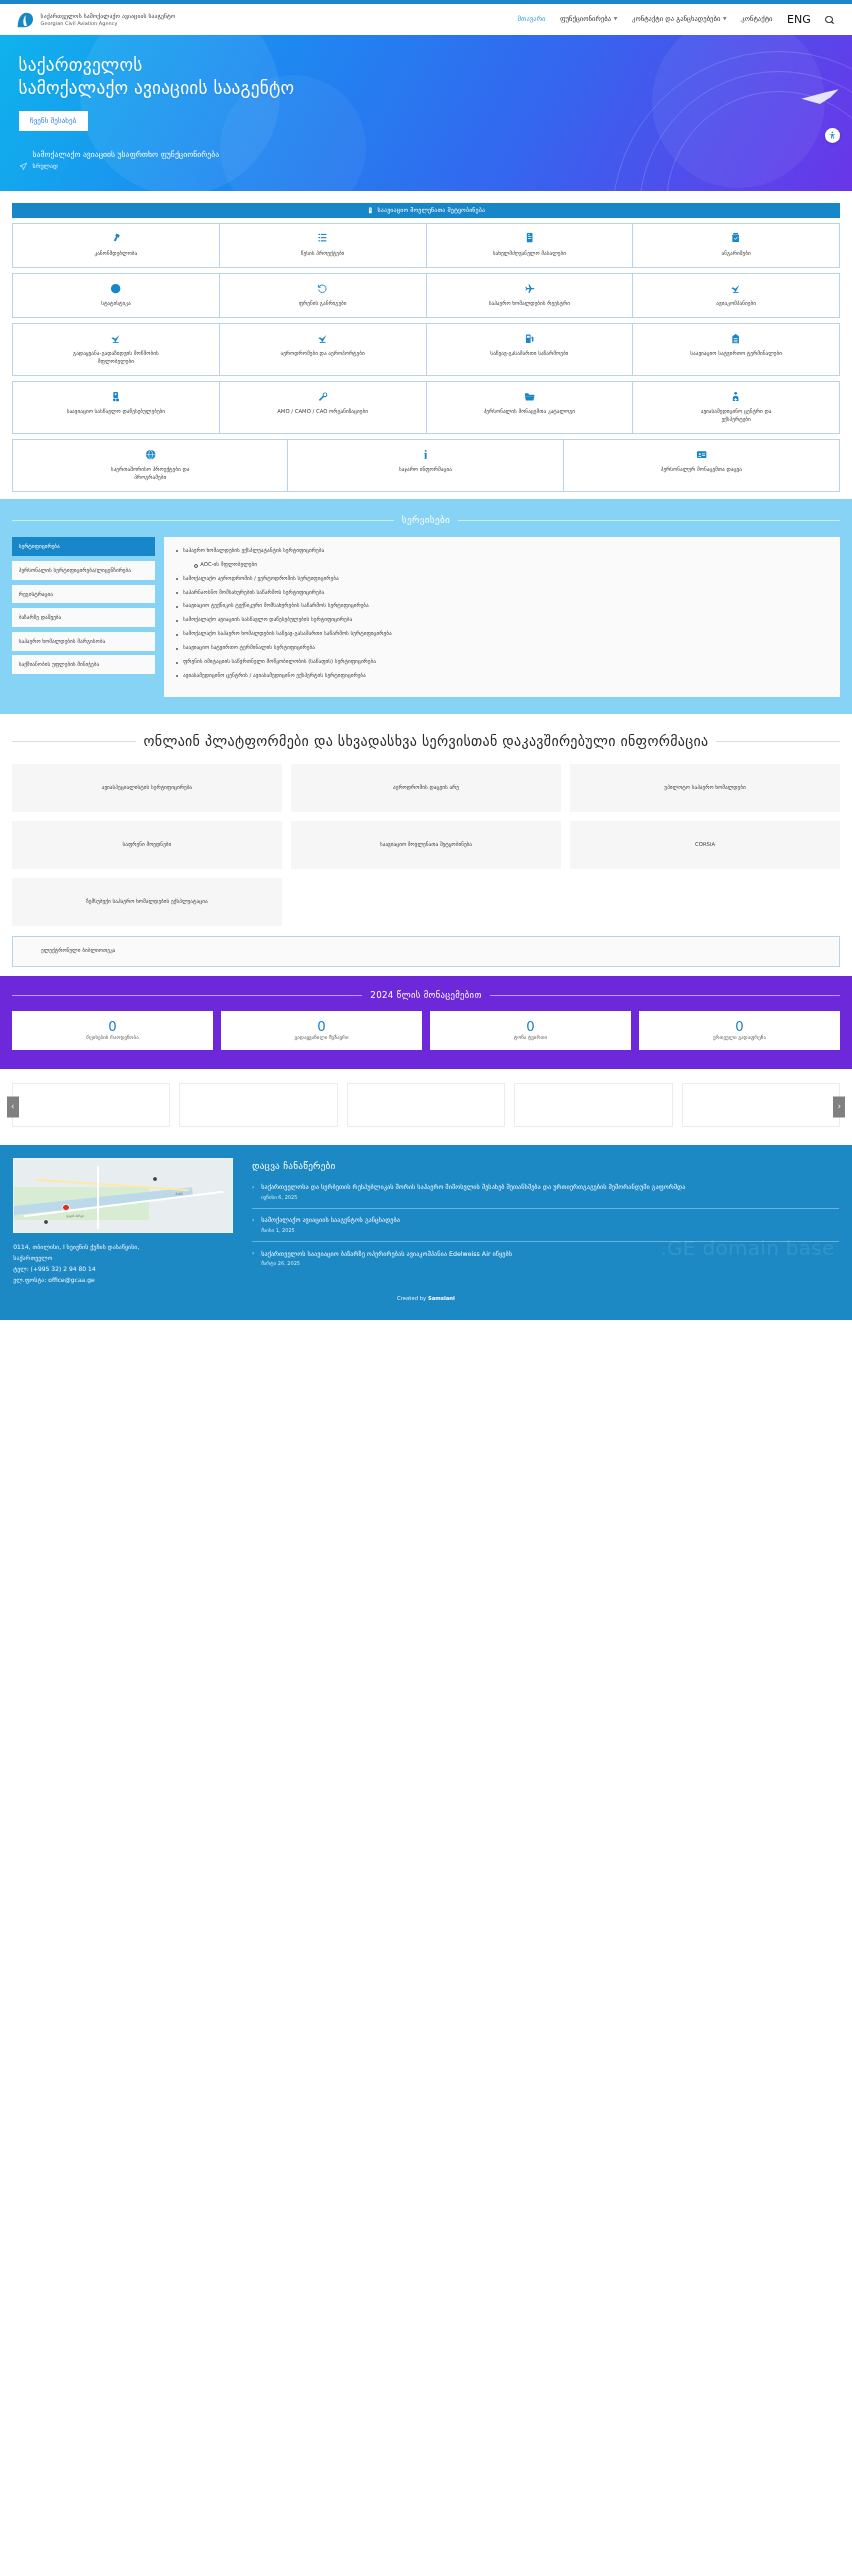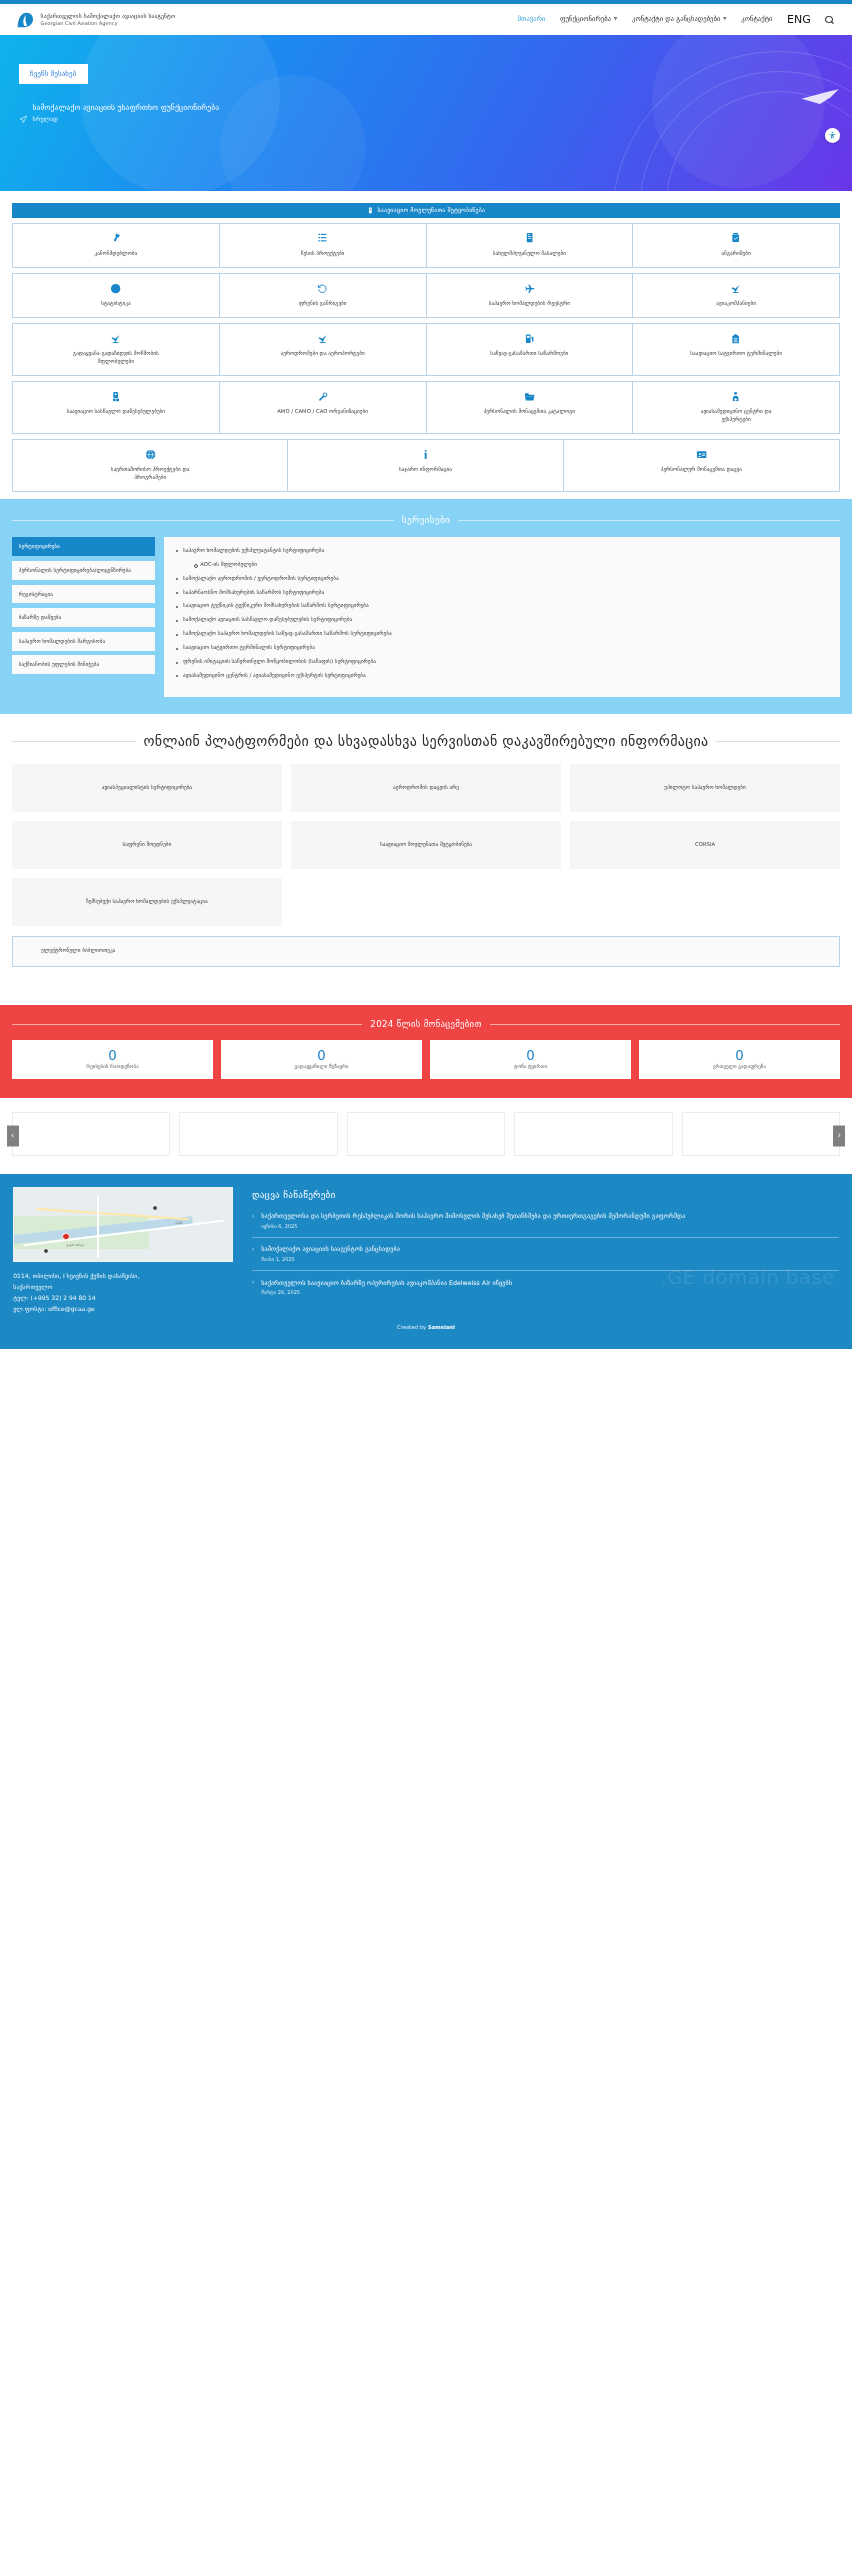--- a/index.html
+++ b/index.html
@@ -117,21 +117,21 @@
     align-items:center;justify-content:center;text-align:center;padding:5.3px 10.7px;cursor:pointer;
   }
   .plat-card span{font-size:5.3px;color:#3c3c3c;line-height:1.5;}
   .lib-card{
     margin-top:9.3px;border:0.7px solid #b9d3e8;background:#fafafa;height:31px;
     display:flex;align-items:center;padding-left:28px;cursor:pointer;
   }
   .lib-card span{font-size:5.3px;color:#3c3c3c;}
 
   
-  .stats{background:#ef4444;padding:13.3px 12px 18.6px;margin-top:29px;}
+  .stats{background:#6d28d9;padding:13.3px 12px 18.6px;}
   .stats .sec-title{font-size:8.7px;margin-bottom:9.3px;}
   .stat-row{display:flex;gap:8px;}
   .stat{
     flex:1;background:#fff;height:39px;display:flex;flex-direction:column;
     align-items:center;justify-content:center;gap:1.3px;
   }
   .stat b{font-size:13.3px;color:#1a7fc4;font-weight:400;line-height:1;}
   .stat small{font-size:5px;color:#555;}
 
   
@@ -239,20 +239,24 @@
     <svg class="plane" viewBox="0 0 60 26">
       <path d="M2 16 L40 6 L58 2 L46 14 L30 24 Z" fill="rgba(255,255,255,.85)"></path>
     </svg>
     <div class="acc-btn">
       <svg width="8.7" height="8.7" viewBox="0 0 24 24">
         <circle cx="12" cy="4" r="2.2" fill="#1887c9"></circle>
         <path d="M4 8 h16 v2 h-5.5 l1.5 11 h-2.2 l-1.3-7 h-1 l-1.3 7 H8 l1.5-11 H4 Z" fill="#1887c9"></path>
       </svg>
     </div>
     <div class="hero-inner">
+      <h1>
+        <span>საქართველოს</span><br>
+        <span>სამოქალაქო ავიაციის სააგენტო</span>
+      </h1>
       <button class="hero-btn">ჩვენს შესახებ</button>
       <div class="hero-points">
         <div class="hp">
           <svg class="tele" width="8.7" height="8.7" viewBox="0 0 24 24">
             <path d="M21 3 L3 11 L10 13 L12 21 Z" fill="none" stroke="#fff" stroke-width="1.6" stroke-linejoin="round"></path>
           </svg>
           <div class="hp-txt">
             <div class="hp-title">სამოქალაქო ავიაციის უსაფრთხო ფუნქციონირება</div>
             <div class="hp-sub">სრულად</div>
           </div>

